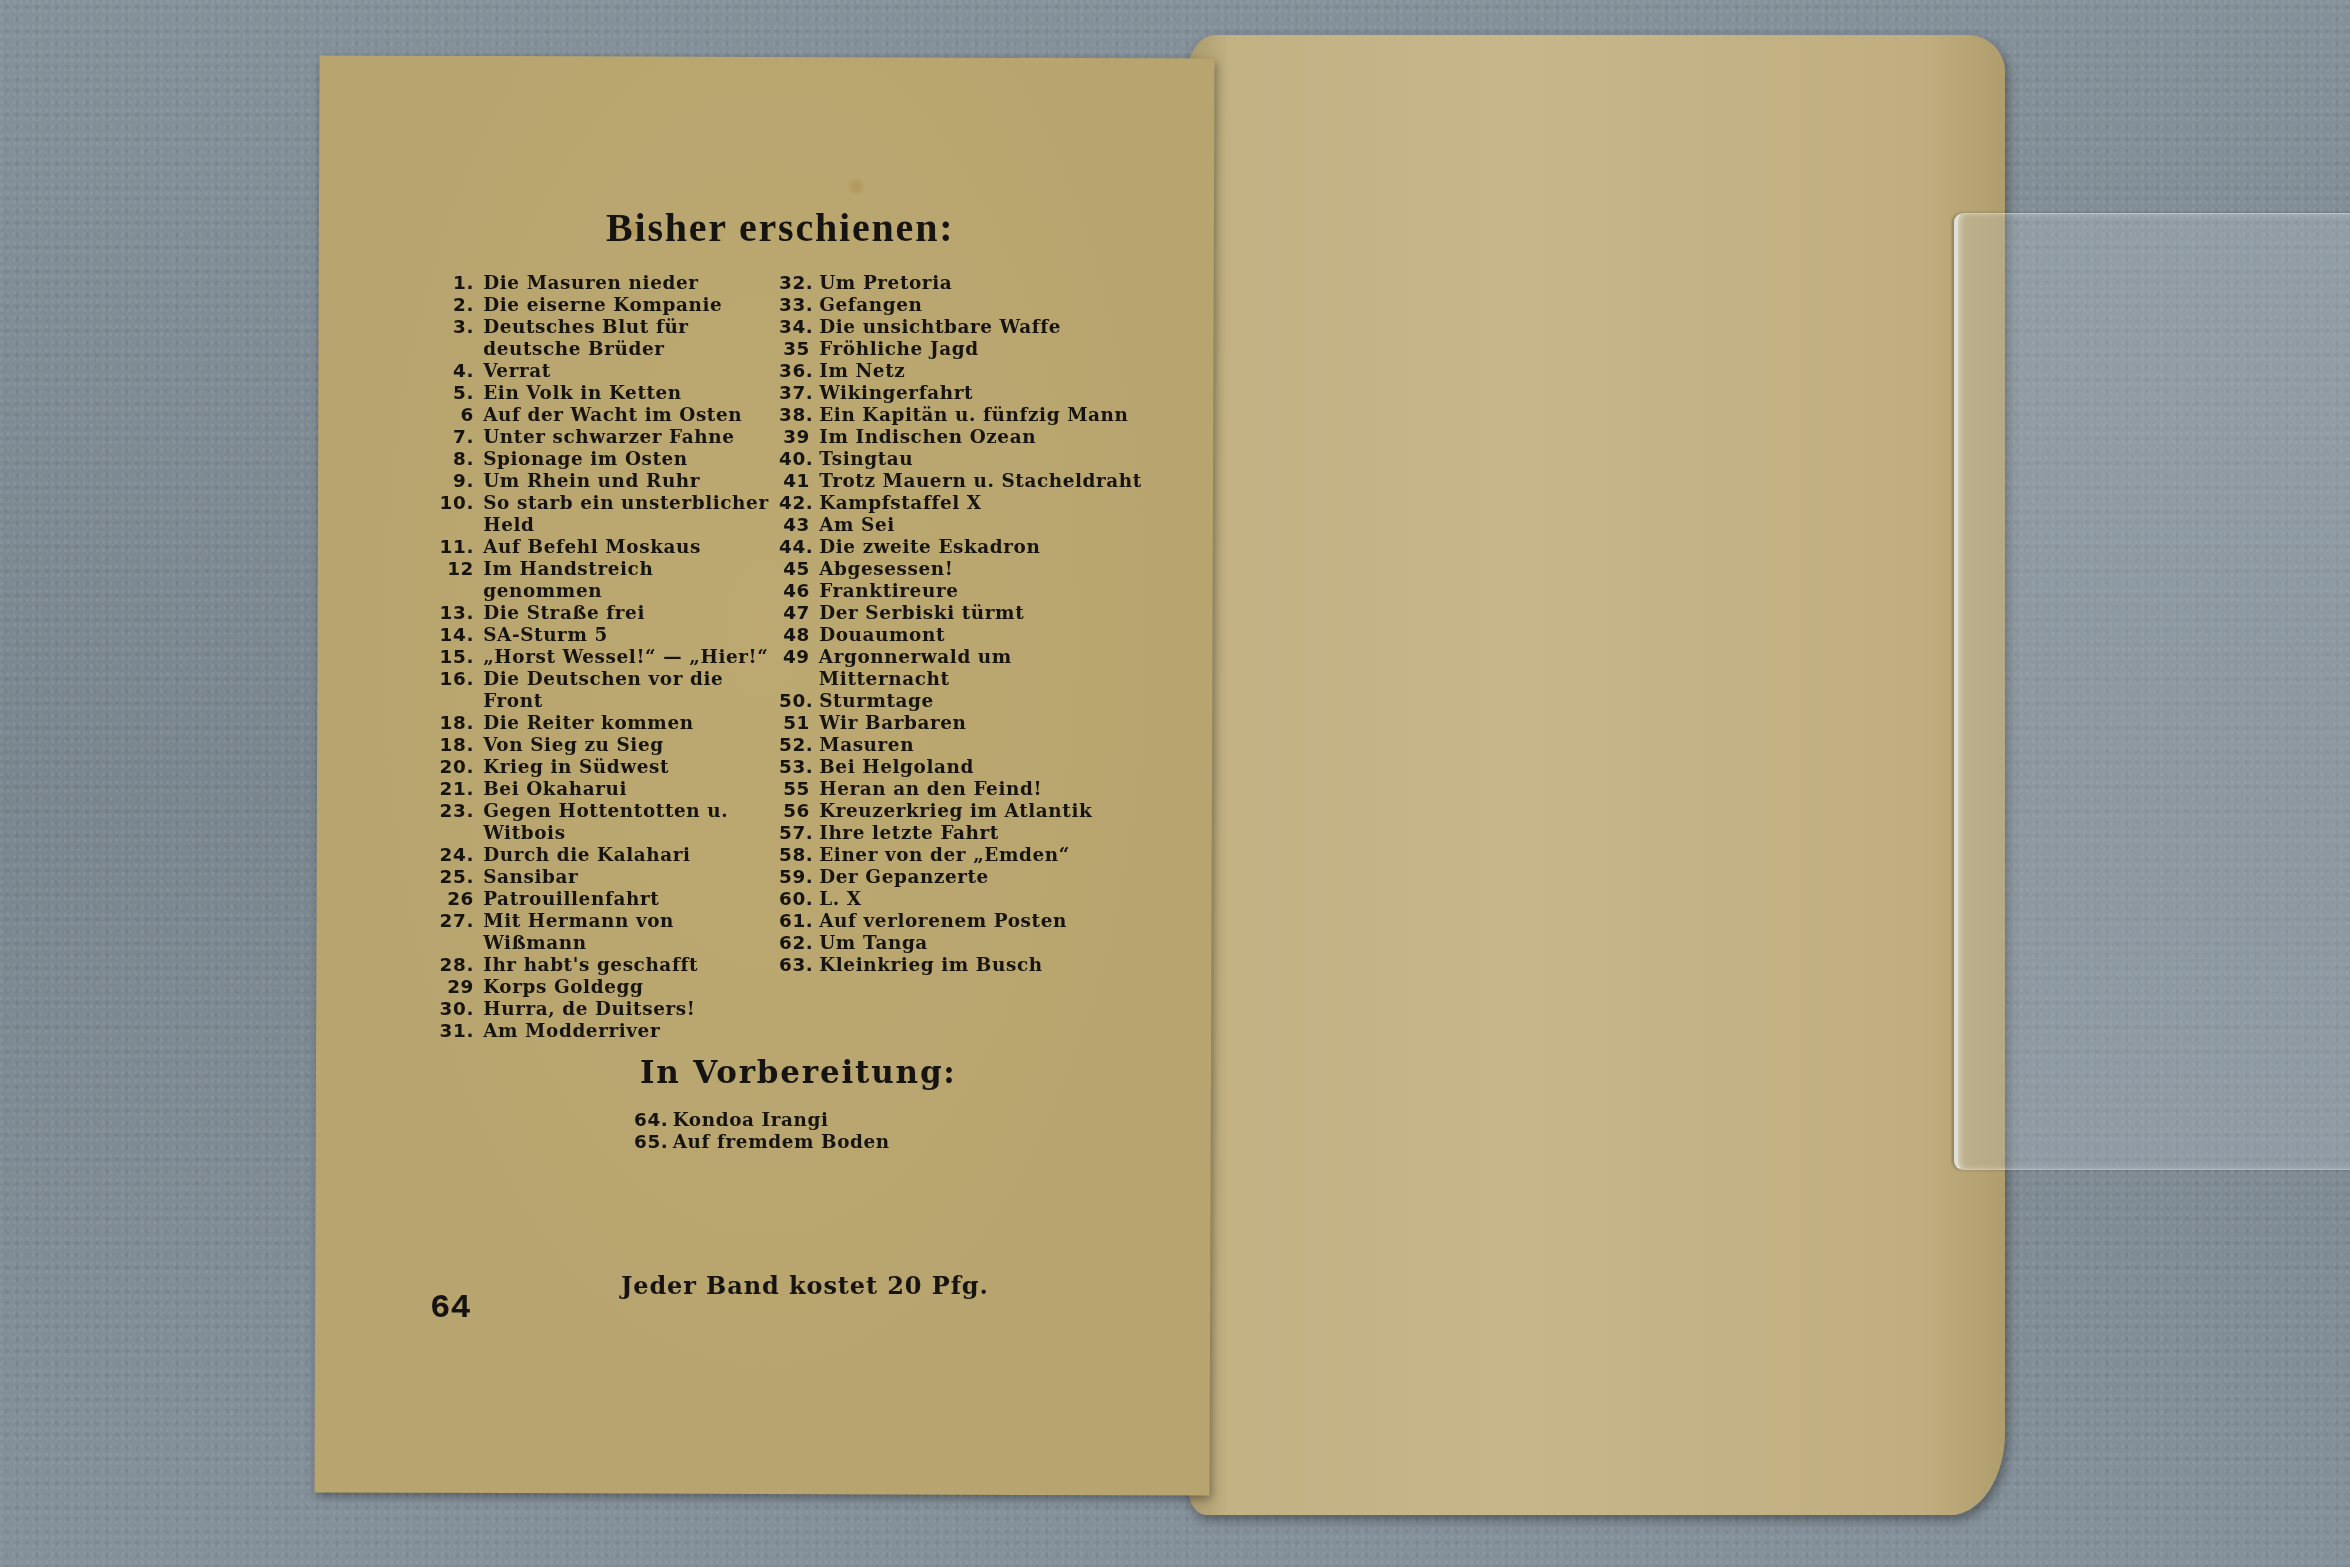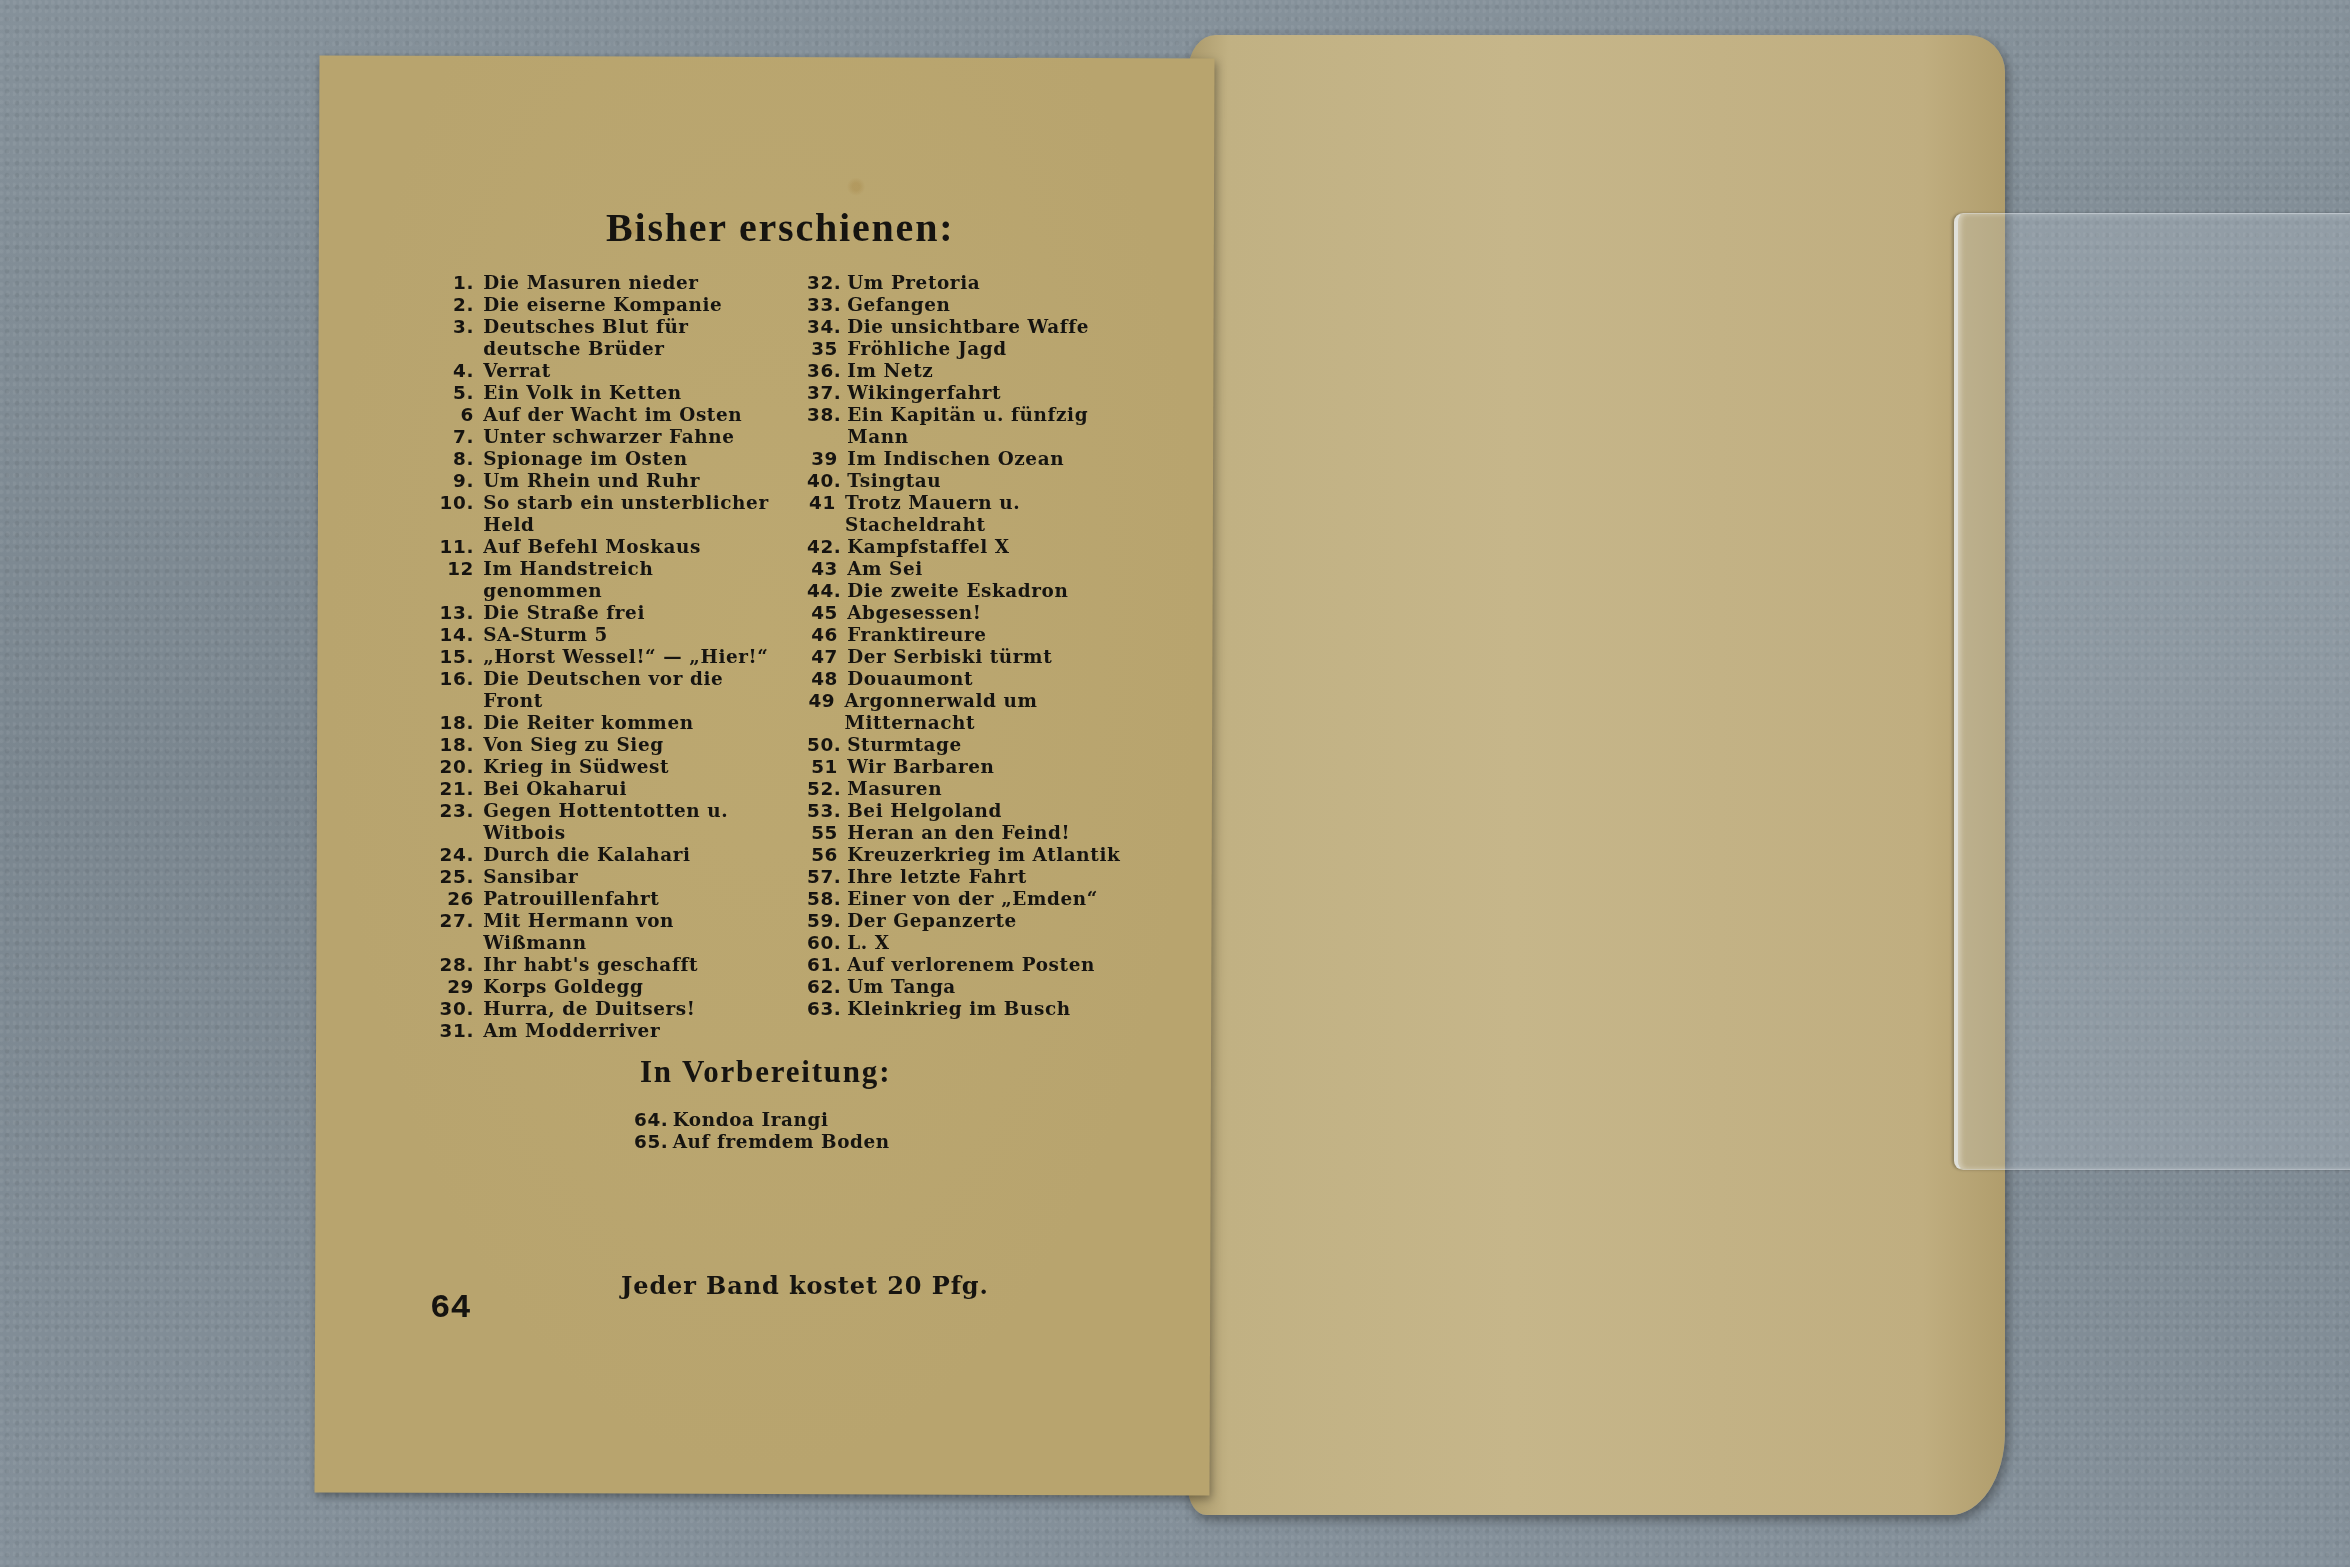--- a/index.html
+++ b/index.html
@@ -92,33 +92,32 @@
       white-space: nowrap;
     }
     .list-item .num {
       display: inline-block;
       width: 44px;
       text-align: right;
       margin-right: 9.2px;
       font-family: "DejaVu Sans", sans-serif;
       font-weight: bold;
     }
-    .list-right .list-item .num { width: 31px; margin-left: 28px; }
+    .list-right .list-item .num { width: 31px; }
     .list-item .title {
       white-space: normal;
     }
     .list-left .list-item .title { width: 294px; }
 
     .title-preparation {
       position: absolute;
       left: 640px;
       top: 1054px;
       font-size: 31px;
       letter-spacing: 1.8px;
-      font-family: Liberation Serif, serif;
     }
 
     .prep-list {
       position: absolute;
       left: 634px;
       top: 1109px;
       font-size: 18.4px;
       line-height: 22px;
       letter-spacing: 0.6px;
     }

